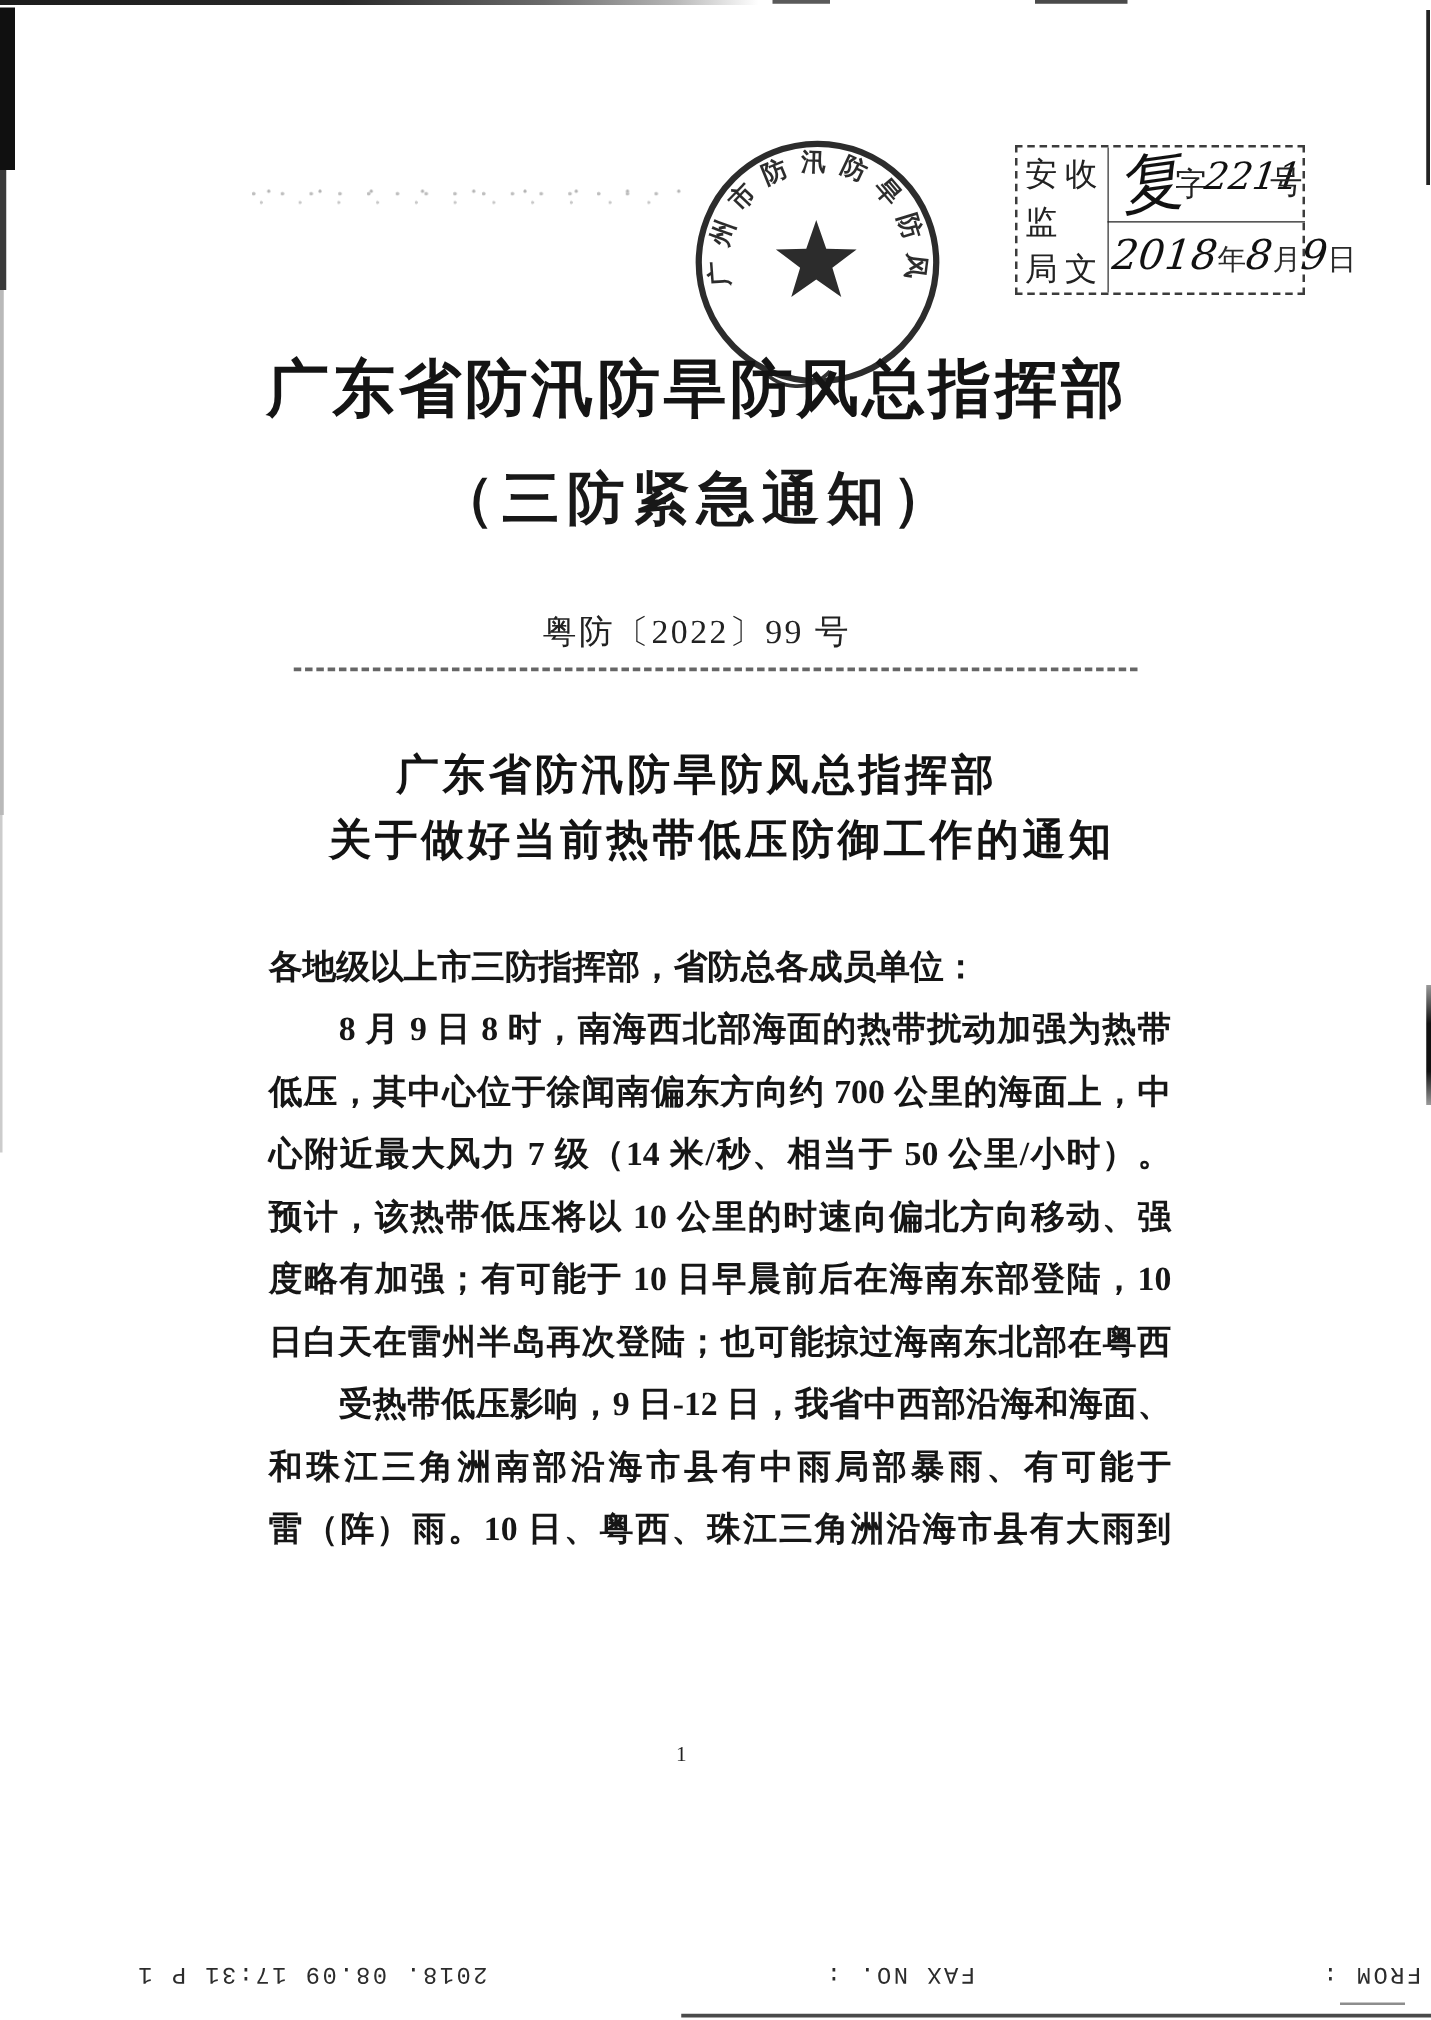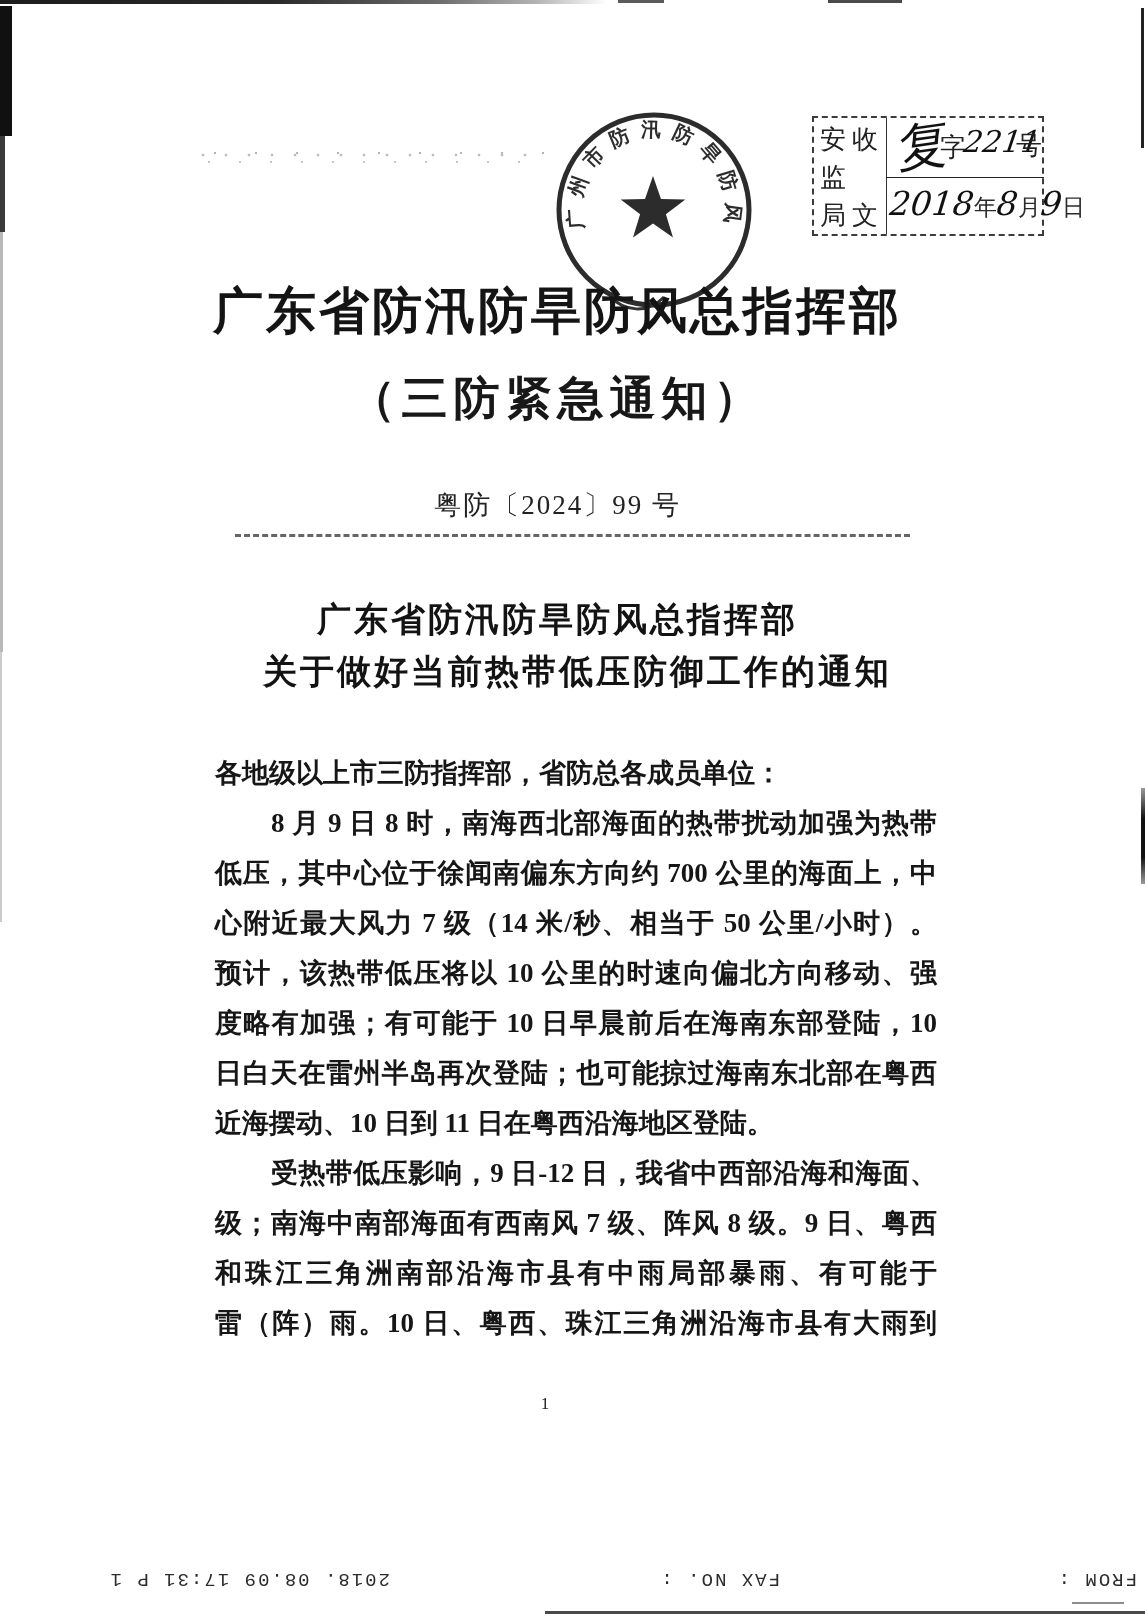--- a/index.html
+++ b/index.html
@@ -139,37 +139,35 @@
     <circle cx="102" cy="106" r="95" fill="none" stroke="#161616" stroke-width="5"></circle>
     <polygon fill="#161616" points="101,72 109,95 133.3,95.5 113.9,110.2 121,133.5 101,119.6 81,133.5 88.1,110.2 68.7,95.5 93,95"></polygon>
     <text font-size="20" font-weight="bold" letter-spacing="10" fill="#161616" font-family="Liberation Serif, DejaVu Serif, serif">
       <textPath href="#sealArc" startOffset="4">广州市防汛防旱防风总指挥部</textPath>
     </text>
     <path d="M58,192 C72,208 96,210 112,193" stroke="#1c1c1c" stroke-width="3" fill="none"></path>
   </svg>
 
   <div class="org-title">广东省防汛防旱防风总指挥部</div>
   <div class="bracket-title">（三防紧急通知）</div>
-  <div class="doc-no">粤防〔2024〕99 号</div>
+  <div class="doc-no">粤防〔2022〕99 号</div>
   <div class="sep-line"></div>
 
   <div class="n-title n-title1">广东省防汛防旱防风总指挥部</div>
   <div class="n-title n-title2">关于做好当前热带低压防御工作的通知</div>
 
   <div class="body-text">
       <div class="body-line no-just">各地级以上市三防指挥部，省防总各成员单位：</div>
       <div class="body-line indent">8 月 9 日 8 时，南海西北部海面的热带扰动加强为热带</div>
       <div class="body-line">低压，其中心位于徐闻南偏东方向约 700 公里的海面上，中</div>
       <div class="body-line">心附近最大风力 7 级（14 米/秒、相当于 50 公里/小时）。</div>
       <div class="body-line">预计，该热带低压将以 10 公里的时速向偏北方向移动、强</div>
       <div class="body-line">度略有加强；有可能于 10 日早晨前后在海南东部登陆，10</div>
       <div class="body-line">日白天在雷州半岛再次登陆；也可能掠过海南东北部在粤西</div>
-      <div class="body-line no-just">近海摆动、10 日到 11 日在粤西沿海地区登陆。</div>
       <div class="body-line indent">受热带低压影响，9 日-12 日，我省中西部沿海和海面、</div>
-      <div class="body-line">级；南海中南部海面有西南风 7 级、阵风 8 级。9 日、粤西</div>
       <div class="body-line">和珠江三角洲南部沿海市县有中雨局部暴雨、有可能于</div>
       <div class="body-line">雷（阵）雨。10 日、粤西、珠江三角洲沿海市县有大雨到</div>
     </div>
 
   <div class="page-no">1</div>
 
   <div class="fax-footer">
     <span class="ff-from">FROM :</span>
     <span class="ff-fax">FAX NO. :</span>
     <span class="ff-date">2018. 08.09  17:31 P 1</span>

